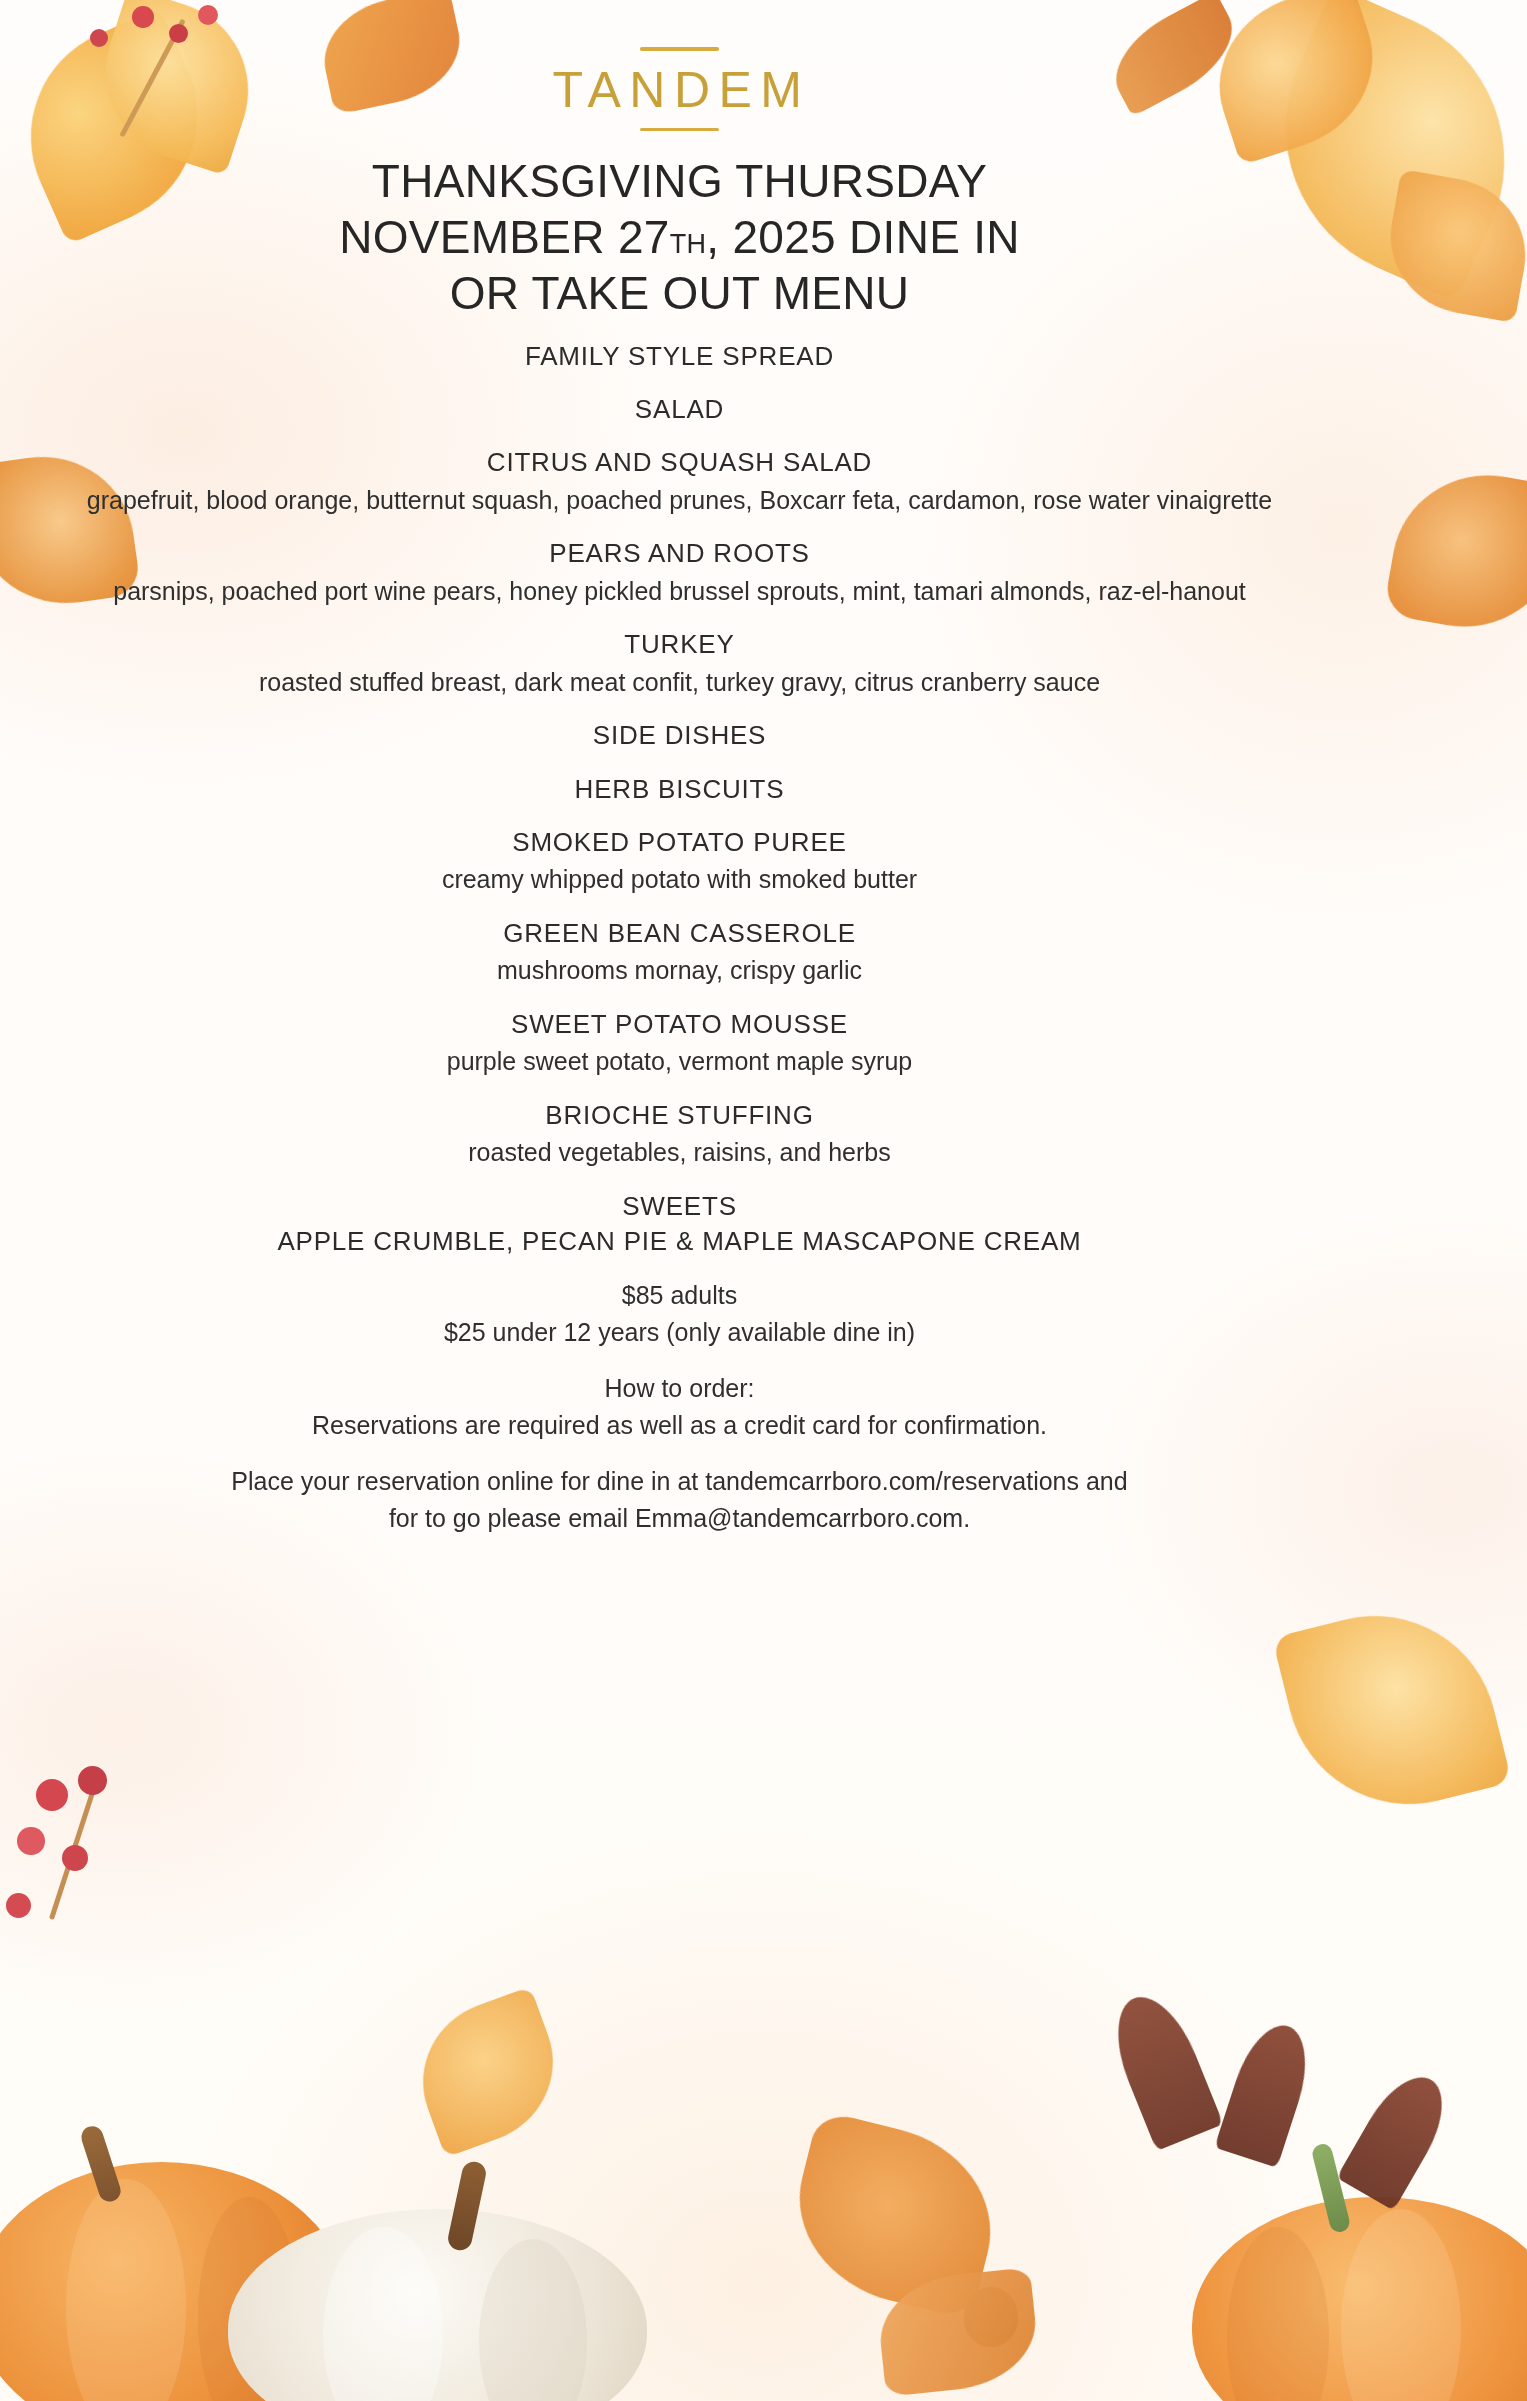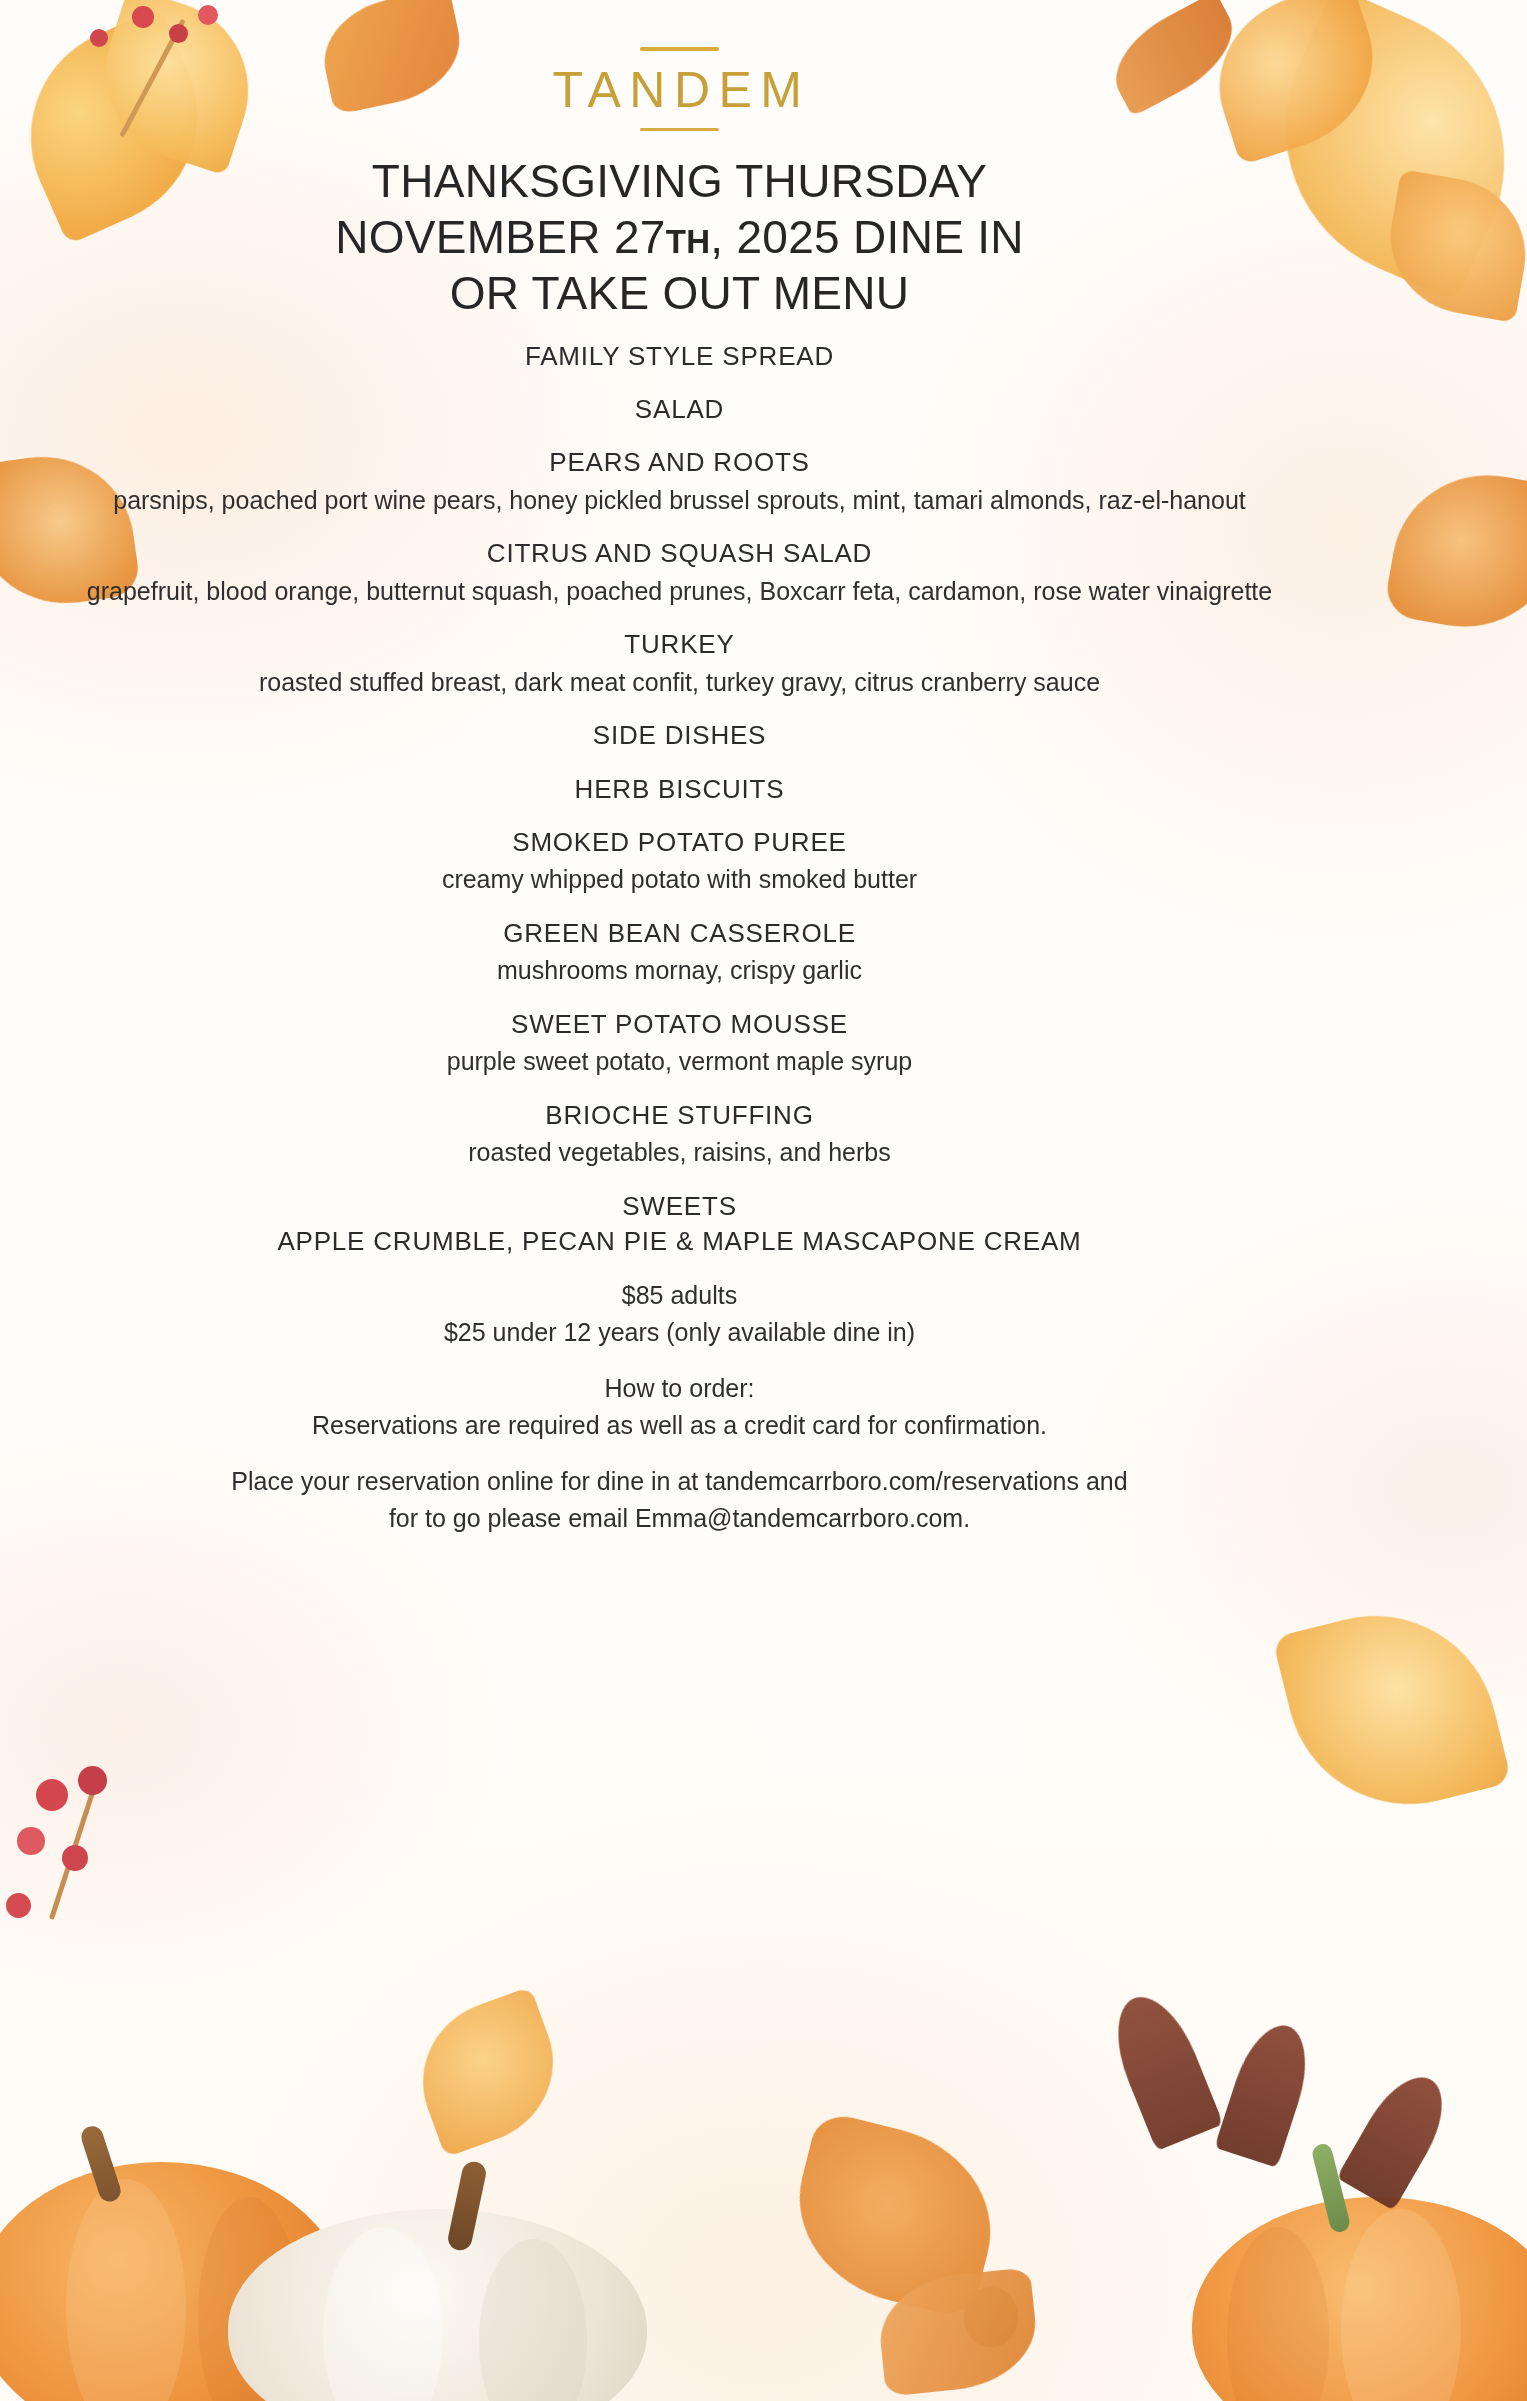--- a/index.html
+++ b/index.html
@@ -93,21 +93,21 @@
   }
 
   .title {
     margin-top: 21.6px;
     font-size: 46px;
     line-height: 1.22;
     font-weight: 400;
     letter-spacing: 0.3px;
     color: #262626;
   }
-  .title .sm { font-size: 33px; font-weight: bold; }
+  .title .sm { font-size: 27px; }
 
   .block { margin-top: 18px; }
 
   .heading {
     font-size: 26px;
     letter-spacing: 0.8px;
     font-weight: 400;
     line-height: 1.35;
     color: #2b2b2b;
   }
@@ -213,30 +213,30 @@
 
     <div class="block">
       <div class="heading">FAMILY STYLE SPREAD</div>
     </div>
 
     <div class="block">
       <div class="heading">SALAD</div>
     </div>
 
     <div class="block">
+      <div class="heading">CITRUS AND SQUASH SALAD</div>
+      <div class="desc">grapefruit, blood orange, butternut squash, poached prunes, Boxcarr feta, cardamon, rose water vinaigrette</div>
+    </div>
+
+    <div class="block">
       <div class="heading">PEARS AND ROOTS</div>
       <div class="desc">parsnips, poached port wine pears, honey pickled brussel sprouts, mint, tamari almonds, raz-el-hanout</div>
     </div>
 
     <div class="block">
-      <div class="heading">CITRUS AND SQUASH SALAD</div>
-      <div class="desc">grapefruit, blood orange, butternut squash, poached prunes, Boxcarr feta, cardamon, rose water vinaigrette</div>
-    </div>
-
-    <div class="block">
       <div class="heading">TURKEY</div>
       <div class="desc">roasted stuffed breast, dark meat confit, turkey gravy, citrus cranberry sauce</div>
     </div>
 
     <div class="block">
       <div class="heading">SIDE DISHES</div>
     </div>
 
     <div class="block">
       <div class="heading">HERB BISCUITS</div>

